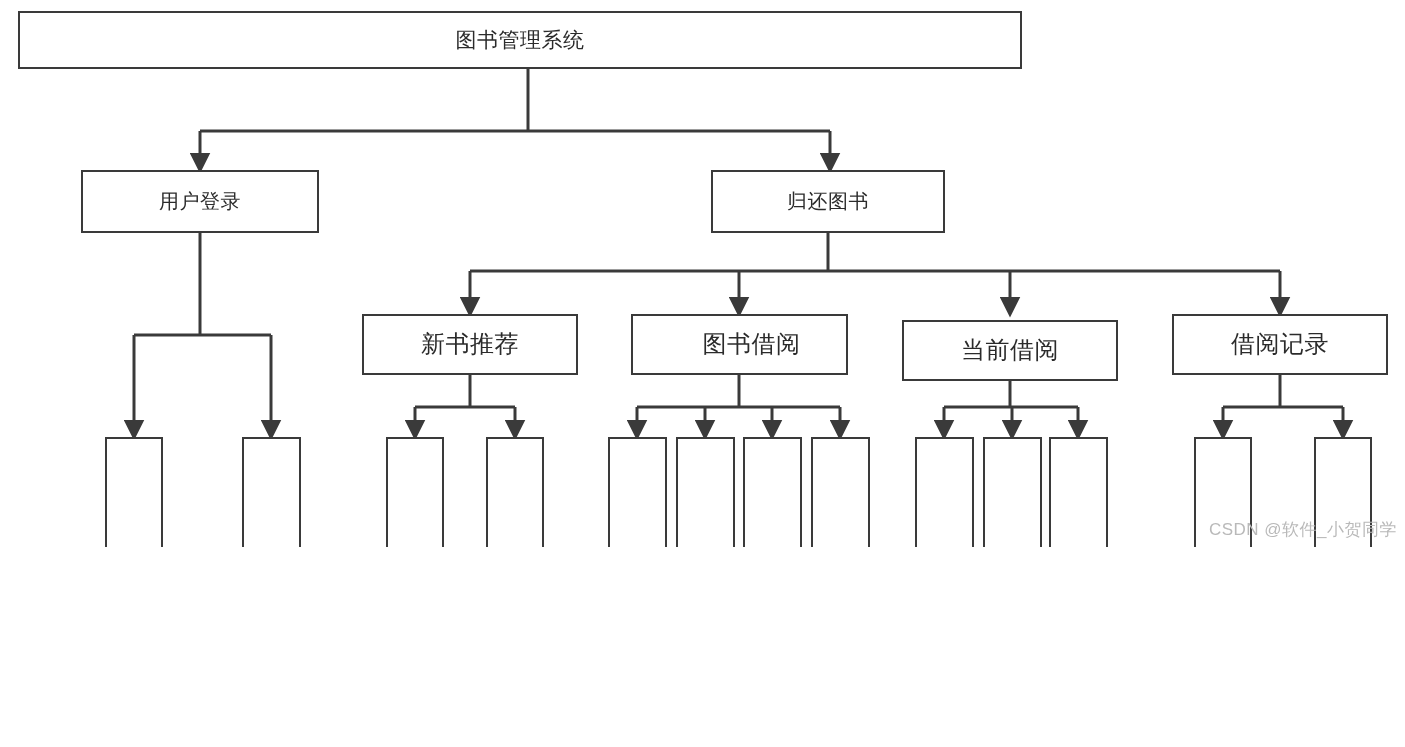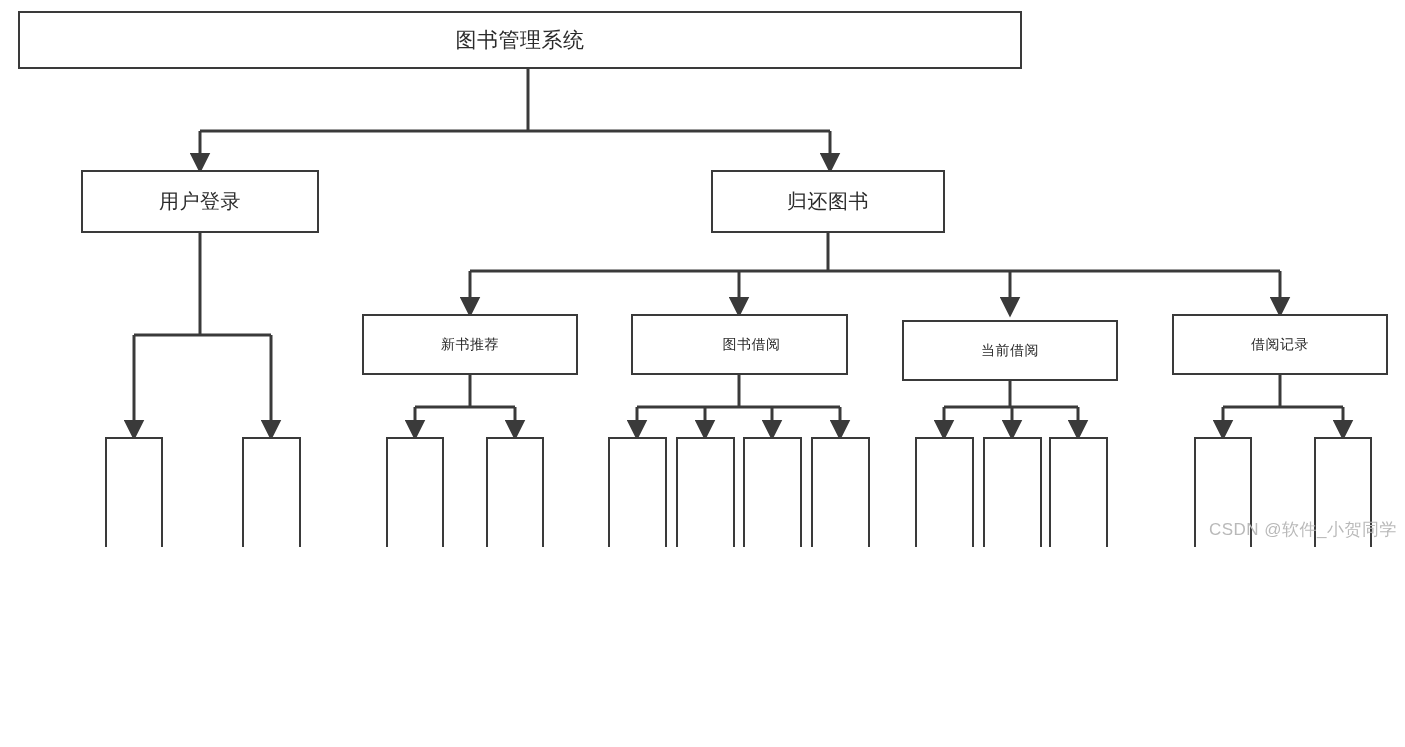--- a/index.html
+++ b/index.html
@@ -35,21 +35,21 @@
     justify-content: center;
     color: #2b2b2b;
   }
   .node.root {
     font-size: 21px;
   }
   .node.level2 {
     font-size: 20px;
   }
   .node.level3 {
-    font-size: 14px;
+    font-size: 24px;
   }
   .node.leaf {
     font-size: 21px;
     padding: 8px 0;
     align-items: center;
   }
   .node .label {
     line-height: 1.18;
     letter-spacing: 0.5px;
     white-space: nowrap;

